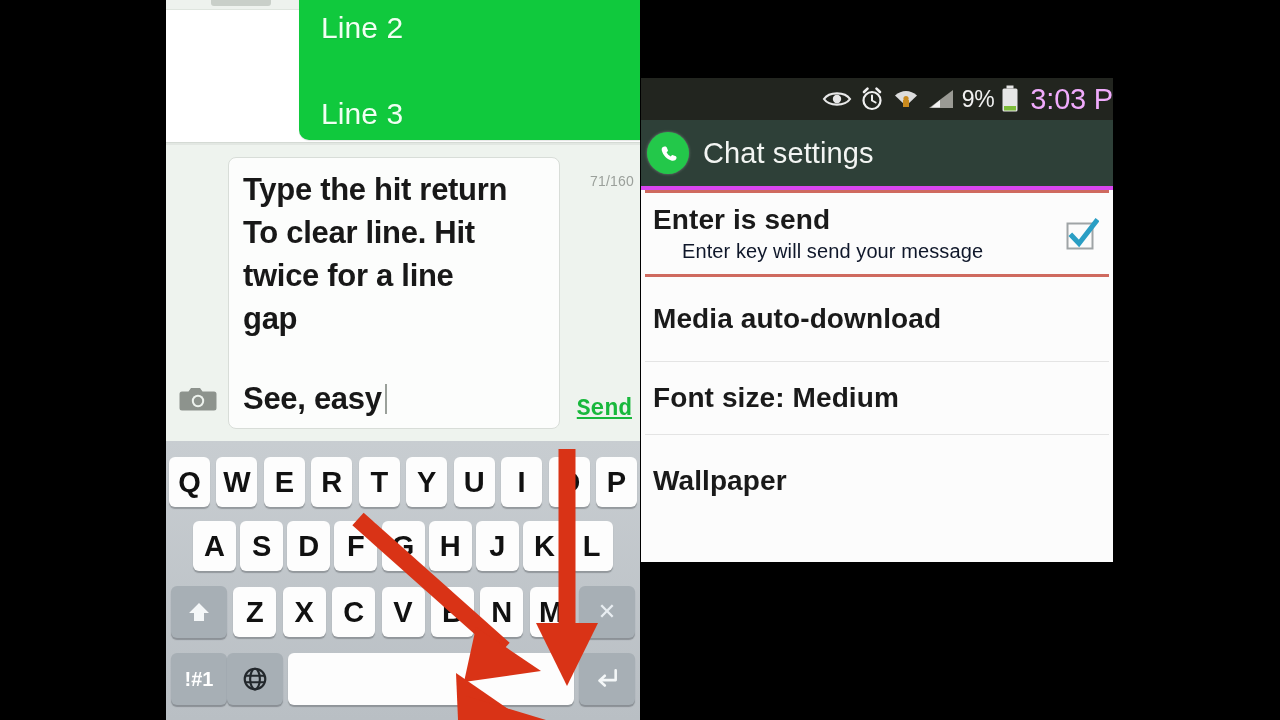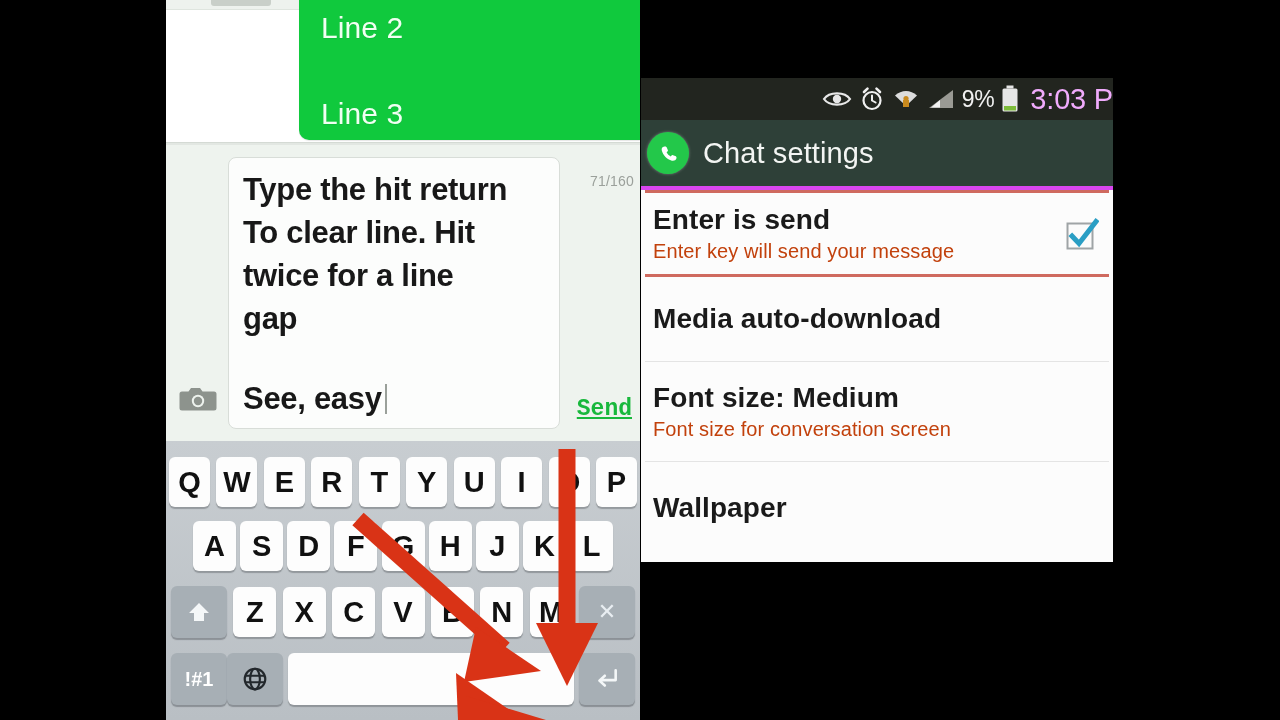--- a/index.html
+++ b/index.html
@@ -156,21 +156,21 @@
   }
   .pref-row { position: relative; padding: 0 6px; }
   .pref-hl-top, .pref-hl-bot {
     position: absolute; left: 4px; right: 4px; height: 3px;
     background: #c0392b; opacity: .75;
   }
   .pref-hl-top { top: 0; }
   .pref-hl-bot { bottom: 0; }
   .pref-inner { padding: 14px 6px 14px 6px; }
   .pref-title { font-size: 28px; color: #1a1a1a; letter-spacing: .1px; font-weight: bold; }
-  .pref-sub { font-size: 20px; color: #c2410c; margin-top: 4px; letter-spacing: .1px; }
+  .pref-sub { font-size: 20px; color: #0f172a; margin-top: 4px; letter-spacing: .1px; margin-left: 29px; }
   .pref-sep { height: 1px; background: #e4e4e4; margin: 0 4px; }
   #enter-is-send-checkbox {
     position: absolute; right: 18px; top: 28px; width: 30px; height: 30px;
   }
   #right-black-bottom {
     position: absolute; left: 0; top: 562px; width: 472px; height: 158px;
     background: #000;
   }
 </style>
 </head>
@@ -374,21 +374,20 @@
       <div class="pref-row">
         <div class="pref-inner" style="padding-top:26px;padding-bottom:26px;">
           <div class="pref-title">Media auto-download</div>
         </div>
       </div>
       <div class="pref-sep"></div>
 
       <div class="pref-row">
         <div class="pref-inner" style="padding-top:20px;padding-bottom:20px;">
           <div class="pref-title">Font size: Medium</div>
-          <div class="pref-sub">Font size for conversation screen</div>
         </div>
       </div>
       <div class="pref-sep"></div>
 
       <div class="pref-row">
         <div class="pref-inner" style="padding-top:30px;padding-bottom:24px;">
           <div class="pref-title">Wallpaper</div>
         </div>
       </div>
     </div>

